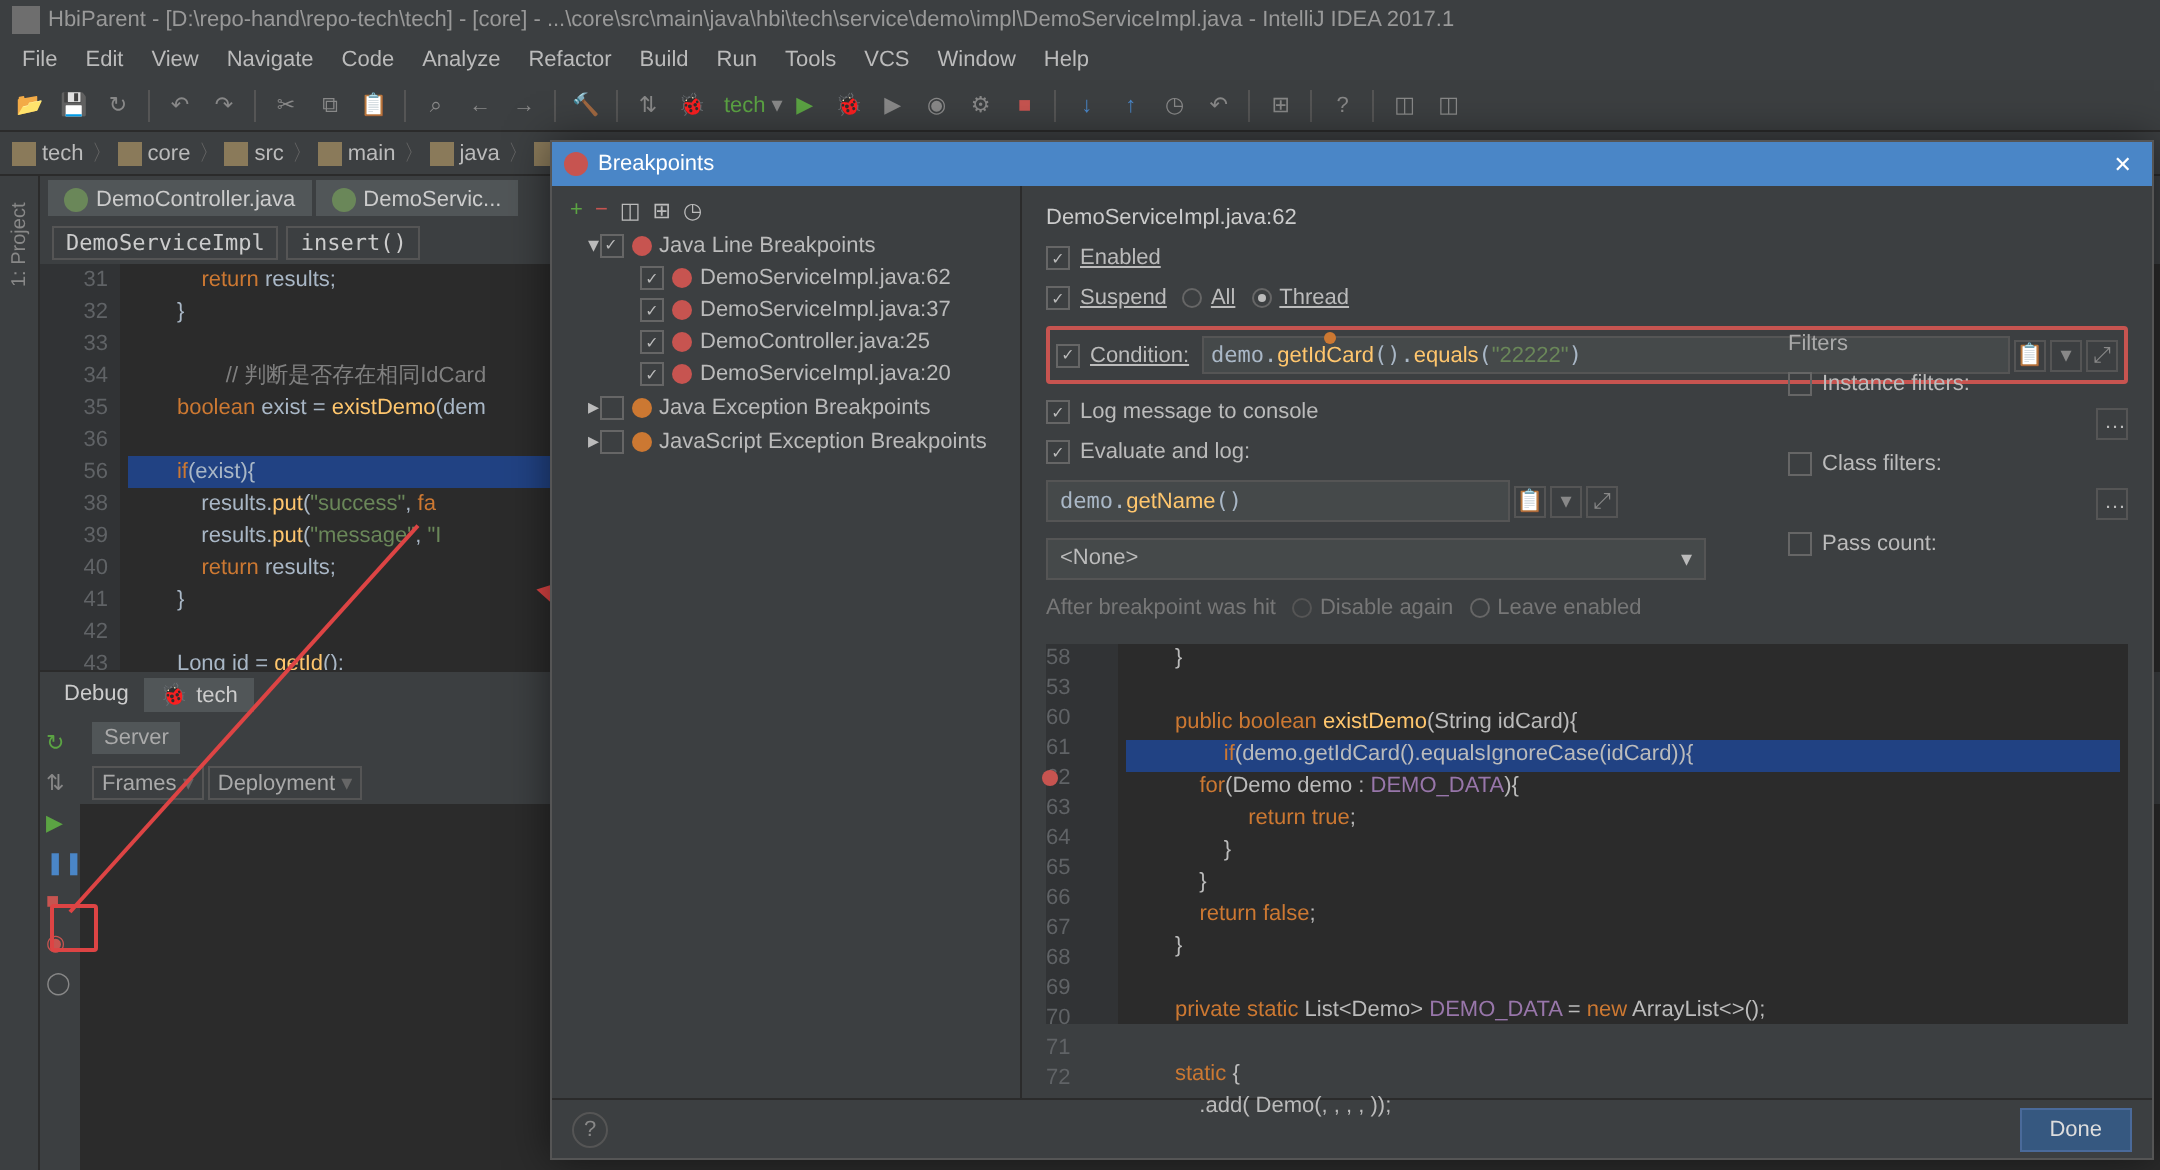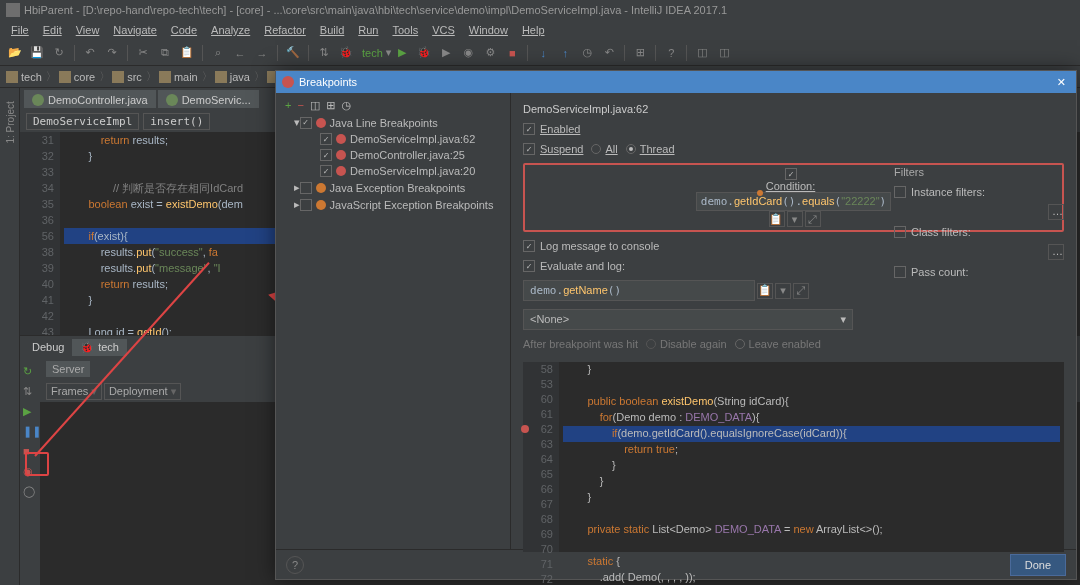--- a/index.html
+++ b/index.html
@@ -1,20 +1,20 @@
 <!DOCTYPE html>
 <html><head>
 <meta charset="utf-8">
 <style>
 *{margin:0;padding:0;box-sizing:border-box;font-family:'Segoe UI',Arial,sans-serif;font-size:11px;}
 body{background:#3c3f41;color:#bbb;width:1080px;height:585px;overflow:hidden;position:relative;}
 .titlebar{background:#3c3f41;height:20px;padding:2px 6px;color:#999;font-size:11px;display:flex;align-items:center;}
 .titlebar-icon{width:14px;height:14px;margin-right:4px;background:#6e6e6e;}
 .menubar{background:#3c3f41;height:20px;display:flex;align-items:center;padding:0 4px;}
-.menubar span{padding:2px 7px;color:#bbb;cursor:pointer;text-decoration:underline;}
+.menubar span{padding:2px 7px;color:#bbb;cursor:pointer;}
 .toolbar1{background:#3c3f41;height:26px;display:flex;align-items:center;padding:0 4px;border-bottom:1px solid #2b2b2b;}
 .tbtn{width:18px;height:18px;margin:0 2px;display:inline-flex;align-items:center;justify-content:center;color:#888;cursor:pointer;}
 .tsep{width:1px;height:16px;background:#555;margin:0 4px;}
 .tech-label{color:#5BA343;padding:0 3px;}
 .run-btn{color:#5BA343;}
 .debug-btn{color:#5BA343;}
 .breadcrumb{background:#3c3f41;height:22px;display:flex;align-items:center;padding:0 6px;border-bottom:1px solid #2b2b2b;}
 .bc-item{display:flex;align-items:center;margin-right:2px;color:#bbb;}
 .bc-icon{width:12px;height:12px;margin-right:3px;display:inline-block;}
 .bc-folder{background:#8a7a5a;}
@@ -64,34 +64,34 @@
 .tree-chk{width:12px;height:12px;border:1px solid #666;margin-right:4px;display:inline-flex;align-items:center;justify-content:center;font-size:8px;}
 .tree-chk.on::before{content:"✓";color:#bbb;}
 .tree-bp-icon{width:10px;height:10px;background:#c75450;border-radius:50%;margin-right:4px;}
 .bp-detail{flex:1;padding:10px 12px;display:flex;flex-direction:column;}
 .bp-name{color:#ccc;margin-bottom:8px;}
 .bp-row{display:flex;align-items:center;margin-bottom:8px;}
 .bp-chk{width:12px;height:12px;border:1px solid #666;margin-right:5px;display:inline-flex;align-items:center;justify-content:center;font-size:8px;}
 .bp-chk.on::before{content:"✓";color:#bbb;}
 .bp-radio{width:10px;height:10px;border:1px solid #666;border-radius:50%;margin:0 4px 0 8px;display:inline-block;position:relative;}
 .bp-radio.on::after{content:"";position:absolute;top:2px;left:2px;width:4px;height:4px;background:#bbb;border-radius:50%;}
-.cond-box{border:2px solid #c75450;padding:3px;display:flex;align-items:center;border-radius:2px;flex-direction:column;}
+.cond-box{border:2px solid #c75450;padding:3px;display:flex;align-items:center;border-radius:2px;}
 .cond-lbl{margin-right:6px;}
 .cond-input{flex:1;background:#45494a;border:1px solid #555;padding:2px 4px;font-family:monospace;color:#a9b7c6;position:relative;}
 .cond-input .dot{position:absolute;top:-3px;left:60px;width:6px;height:6px;background:#cc7832;border-radius:50%;}
 .cond-icons{display:flex;}
 .cond-icons span{width:16px;height:16px;margin-left:2px;color:#888;border:1px solid #555;display:flex;align-items:center;justify-content:center;}
 .eval-input{background:#45494a;border:1px solid #555;padding:3px 6px;font-family:monospace;color:#a9b7c6;flex:1;}
 .select-box{background:#45494a;border:1px solid #555;padding:3px 6px;flex:1;display:flex;justify-content:space-between;}
 .filters{position:absolute;right:12px;top:95px;width:170px;}
 .filters-title{color:#aaa;margin-bottom:8px;}
 .filters .frow{display:flex;align-items:center;margin-bottom:6px;text-align:right;}
 .filters .frow .fbox{width:16px;height:16px;border:1px solid #555;margin-left:auto;}
 .dlg-code{height:190px;background:#2b2b2b;margin-top:4px;display:flex;}
-.dlg-gutter{width:36px;background:#313335;color:#606366;text-align:right;padding-right:6px;font-family:monospace;line-height:15px;}
+.dlg-gutter{width:36px;background:#313335;color:#606366;padding-right:6px;font-family:monospace;line-height:15px;}
 .dlg-codearea{flex:1;font-family:monospace;line-height:15px;padding:0 4px;}
 .dlg-footer{height:30px;display:flex;align-items:center;padding:0 10px;border-top:1px solid #2b2b2b;}
 .help-icon{width:18px;height:18px;border:1px solid #555;border-radius:50%;display:flex;align-items:center;justify-content:center;color:#888;}
 .done-btn{margin-left:auto;background:#365880;border:1px solid #4a6a9a;padding:4px 14px;color:#ddd;cursor:pointer;}
 .arrow-line{position:absolute;width:260px;height:2px;background:#d44;transform:rotate(-48deg);transform-origin:left;left:35px;top:455px;pointer-events:none;}
 .arrow-head{position:absolute;left:270px;top:290px;width:0;height:0;border-left:6px solid transparent;border-right:6px solid transparent;border-bottom:10px solid #d44;transform:rotate(42deg);}
 .bp-marker{position:absolute;left:25px;top:452px;width:24px;height:24px;border:2px solid #d44;border-radius:2px;}
 .underline{text-decoration:underline;}
 </style>
 </head>
@@ -318,20 +318,25 @@
         <span style="color:#c75450">−</span>
         <span>◫</span>
         <span>⊞</span>
         <span>◷</span>
       </div>
       <div class="tree-node">▾ <span class="tree-chk on"></span><span class="tree-bp-icon"></span><span>Java Line Breakpoints</span></div>
       <div class="tree-node lvl2">
           <span class="tree-chk on"></span>
           <span class="tree-bp-icon"></span>
           <span>DemoServiceImpl.java:62</span>
+        </div>
+      <div class="tree-node lvl2">
+          <span class="tree-chk on"></span>
+          <span class="tree-bp-icon"></span>
+          <span>DemoServiceImpl.java:37</span>
         </div>
       <div class="tree-node lvl2">
           <span class="tree-chk on"></span>
           <span class="tree-bp-icon"></span>
           <span>DemoController.java:25</span>
         </div>
       <div class="tree-node lvl2">
           <span class="tree-chk on"></span>
           <span class="tree-bp-icon"></span>
           <span>DemoServiceImpl.java:20</span>
@@ -430,25 +435,26 @@
             <div>68</div>
           <div>69</div>
             <div>70</div>
             <div>71</div>
           <div>72</div>
         </div>
         <div class="dlg-codearea">
           <div class="code-line">        }</div>
           <div class="code-line"></div>
           <div class="code-line">        <span class="kw">public</span> <span class="kw">boolean</span> <span class="fn">existDemo</span>(String idCard){</div>
+          <div class="code-line hl-line">                <span class="kw">if</span>(demo.getIdCard().equalsIgnoreCase(idCard)){</div>
           <div class="code-line">            <span class="kw">for</span>(Demo demo : <span style="color:#9876aa">DEMO_DATA</span>){</div>
-          <div class="code-line hl-line">                <span class="kw">if</span>(demo.getIdCard().equalsIgnoreCase(idCard)){</div>
           <div class="code-line">                    <span class="kw">return true</span>;</div>
           <div class="code-line">                }</div>
           <div class="code-line">            }</div>
+          <div class="code-line">            <span class="kw">return false</span>;</div>
           <div class="code-line">        }</div>
           <div class="code-line"></div>
           <div class="code-line">        <span class="kw">private static</span> List&lt;Demo&gt; <span style="color:#9876aa">DEMO_DATA</span> = <span class="kw">new</span> ArrayList&lt;&gt;();</div>
           <div class="code-line"></div>
           <div class="code-line">        <span class="kw">static</span> {</div>
           <div class="code-line">            .add( Demo(, , , , ));</div>
         </div>
       </div>
     </div>
   </div>

